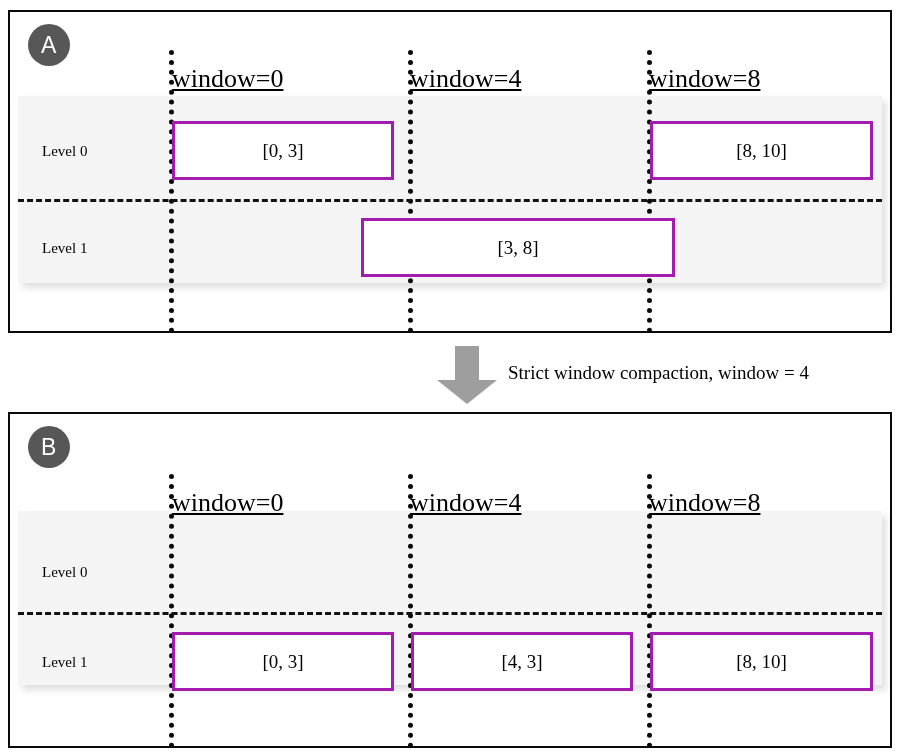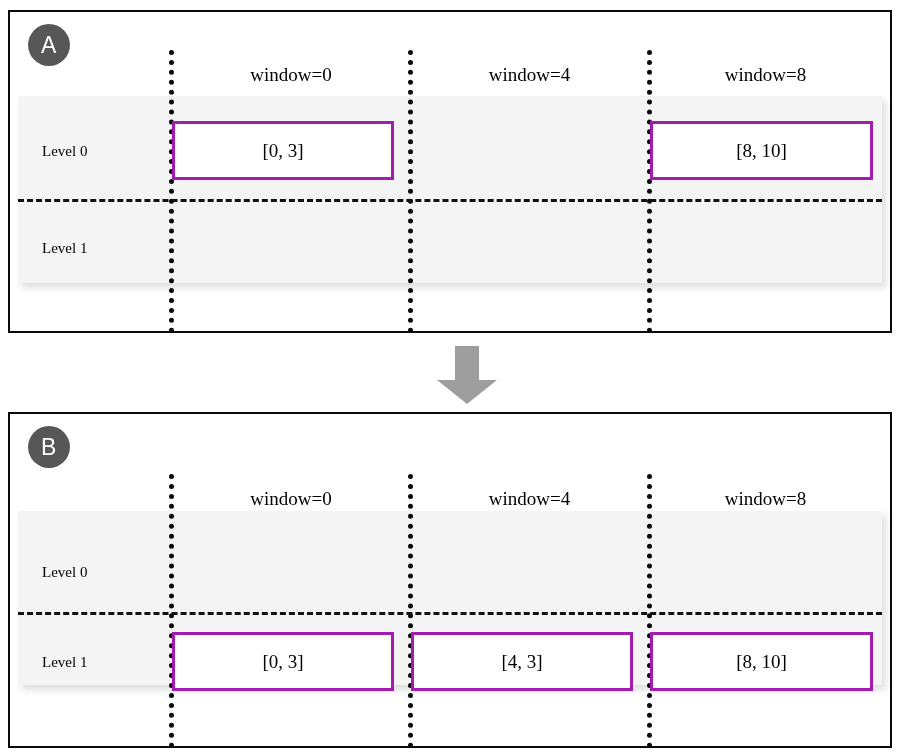--- a/index.html
+++ b/index.html
@@ -72,23 +72,23 @@
     left: 8px;
     width: 864px;
     border-top: 3px dashed #121212;
   }
   #hline-a { top: 187px; }
   #hline-b { top: 198px; }
 
   
   .col-label {
     position: absolute;
-    font-size: 19px;
-    text-align: center;
+    font-size: 26px;
     white-space: nowrap;
+    text-decoration: underline;
   }
   .col-label.a { top: 52px; }
   .col-label.b { top: 74px; }
 
   
   .row-label {
     position: absolute;
     left: 32px;
     width: 120px;
     font-size: 15px;
@@ -150,26 +150,28 @@
   <div class="vline a" style="left:637px;"></div>
 
   <div class="hline" id="hline-a"></div>
 
   <div class="row-label" style="top:131px;">Level 0</div>
   <div class="row-label" style="top:228px;">Level 1</div>
 
   <div class="ibox" style="left:162px; top:109px; width:222px;">[0, 3]</div>
   <div class="ibox" style="left:640px; top:109px; width:223px;">[8, 10]</div>
 
+  <div class="ibox" style="left:351px; top:206px; width:314px;">[3, 8]</div>
 </div>
 
 <div id="transition">
   <svg id="arrow-icon" viewBox="0 0 60 58">
     <polygon points="18,0 42,0 42,34 60,34 30,58 0,34 18,34" fill="#9e9e9e"></polygon>
   </svg>
+  <div id="transition-caption">Strict window compaction, window = 4</div>
 </div>
 
 <div class="panel" id="panel-b">
 
   <div class="badge">B</div>
 
   <div class="band" id="band-b"></div>
 
   <div class="col-label b" style="left:162px; width:238px;">window=0</div>
   <div class="col-label b" style="left:400px; width:239px;">window=4</div>

